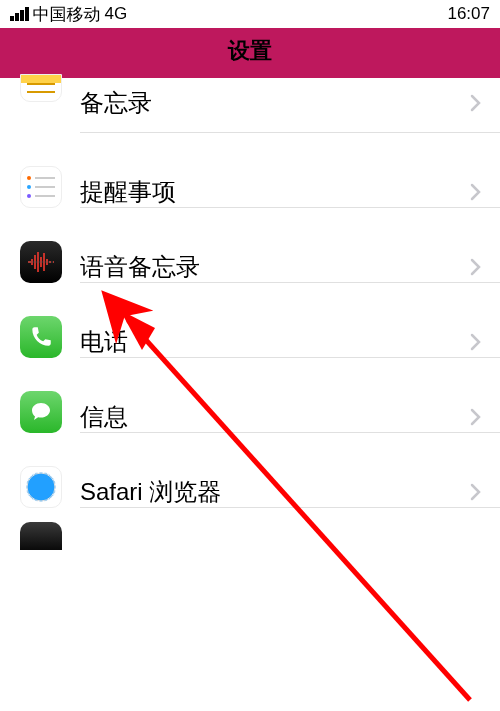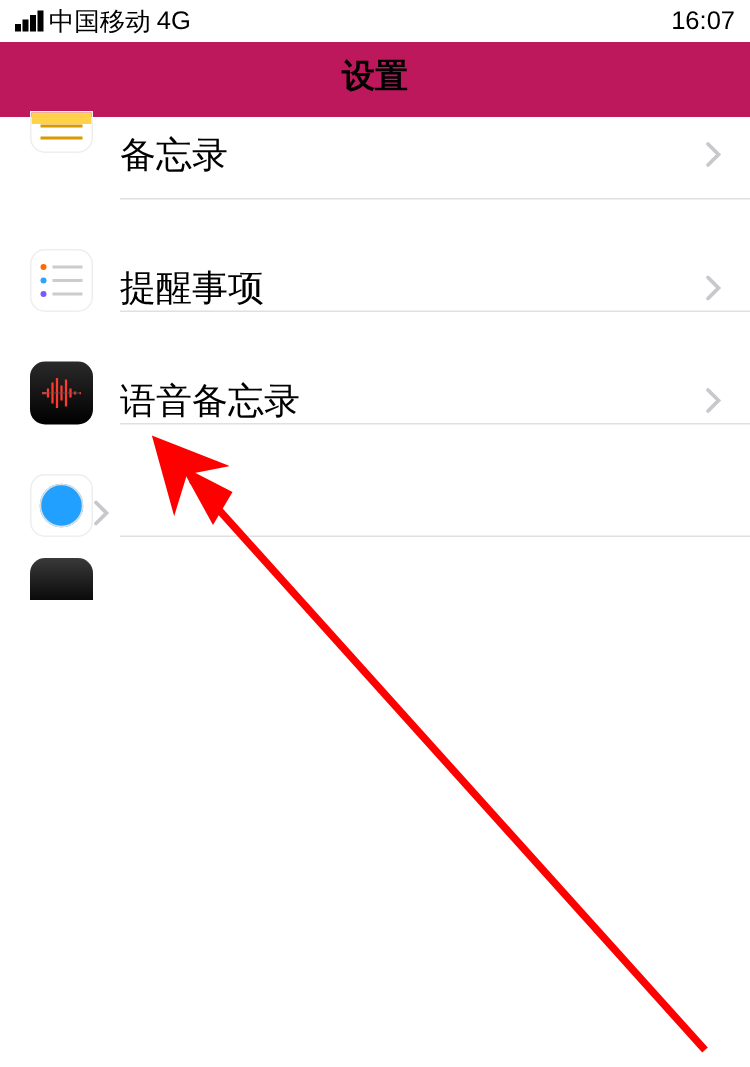--- a/index.html
+++ b/index.html
@@ -165,21 +165,47 @@
       </svg>
     </div>
     <div class="label">语音备忘录</div>
     <div class="chevron">
       <svg width="12" height="18" viewBox="0 0 12 18">
           <path d="M2 2l7 7-7 7" stroke="#c7c7cc" stroke-width="2.5" fill="none" stroke-linecap="round"></path>
         </svg>
     </div>
   </div>
 
-
+  <div class="row">
+    <div class="app-icon ic-phone">
+      <svg width="26" height="26" viewBox="0 0 24 24">
+          <path d="M6 3c-1 0-2 .8-2 2 0 8 7 15 15 15 1.2 0 2-1 2-2v-3l-5-1-2 2c-3-1-5-3-6-6l2-2-1-5H6z" fill="#fff"></path>
+        </svg>
+    </div>
+    <div class="label">电话</div>
+    <div class="chevron">
+      <svg width="12" height="18" viewBox="0 0 12 18">
+          <path d="M2 2l7 7-7 7" stroke="#c7c7cc" stroke-width="2.5" fill="none" stroke-linecap="round"></path>
+        </svg>
+    </div>
+  </div>
+
+  <div class="row">
+    <div class="app-icon ic-messages">
+      <svg width="28" height="28" viewBox="0 0 28 28">
+          <path d="M14 5c5 0 9 3.3 9 7.3 0 4-4 7.3-9 7.3-1 0-2-.1-2.9-.4L7 22l1-3.6C6 17 5 14.8 5 12.3 5 8.3 9 5 14 5z" fill="#fff"></path>
+        </svg>
+    </div>
+    <div class="label">信息</div>
+    <div class="chevron">
+      <svg width="12" height="18" viewBox="0 0 12 18">
+          <path d="M2 2l7 7-7 7" stroke="#c7c7cc" stroke-width="2.5" fill="none" stroke-linecap="round"></path>
+        </svg>
+    </div>
+  </div>
 
 
   <div class="row">
     <div class="app-icon ic-safari">
       <svg width="36" height="36" viewBox="0 0 36 36">
           <circle cx="18" cy="18" r="15" fill="#1ea0ff"></circle>
           <circle cx="18" cy="18" r="15" fill="none" stroke="#fff" stroke-width="1"></circle>
           <path d="M24 12l-5 5-7 7 5-5z" fill="#ff3b30"></path>
           <path d="M24 12l-5 5 7-7z M12 24l7-7-5 5z" fill="#fff"></path>
           <path d="M24 12l-6 6-6 6 6-6z" fill="#ff5e3a"></path>
@@ -193,20 +219,21 @@
           <circle cx="18" cy="18" r="14" fill="#22a0ff" stroke="#e0e0e0"></circle>
           <polygon points="25,11 19,17 11,25 17,19" fill="#fff"></polygon>
           <polygon points="25,11 17,19 19,17" fill="#ff3b30"></polygon>
           <polygon points="25,11 19,17 17,19 11,25" fill="none"></polygon>
           <polygon points="25,11 18,18 17,19 11,25" fill="none"></polygon>
           <polygon points="25,11 17,19 11,25 19,17" fill="#fff"></polygon>
           <polygon points="25,11 19,17 17,19" fill="#ff3b30"></polygon>
           <polygon points="11,25 17,19 19,17" fill="#fff"></polygon>
         </svg>
     </div>
+    <div class="label">Safari 浏览器</div>
     <div class="chevron">
       <svg width="12" height="18" viewBox="0 0 12 18">
           <path d="M2 2l7 7-7 7" stroke="#c7c7cc" stroke-width="2.5" fill="none" stroke-linecap="round"></path>
         </svg>
     </div>
   </div>
 
 
   <div class="row truncated-bottom">
     <div class="app-icon ic-unknown"></div>

